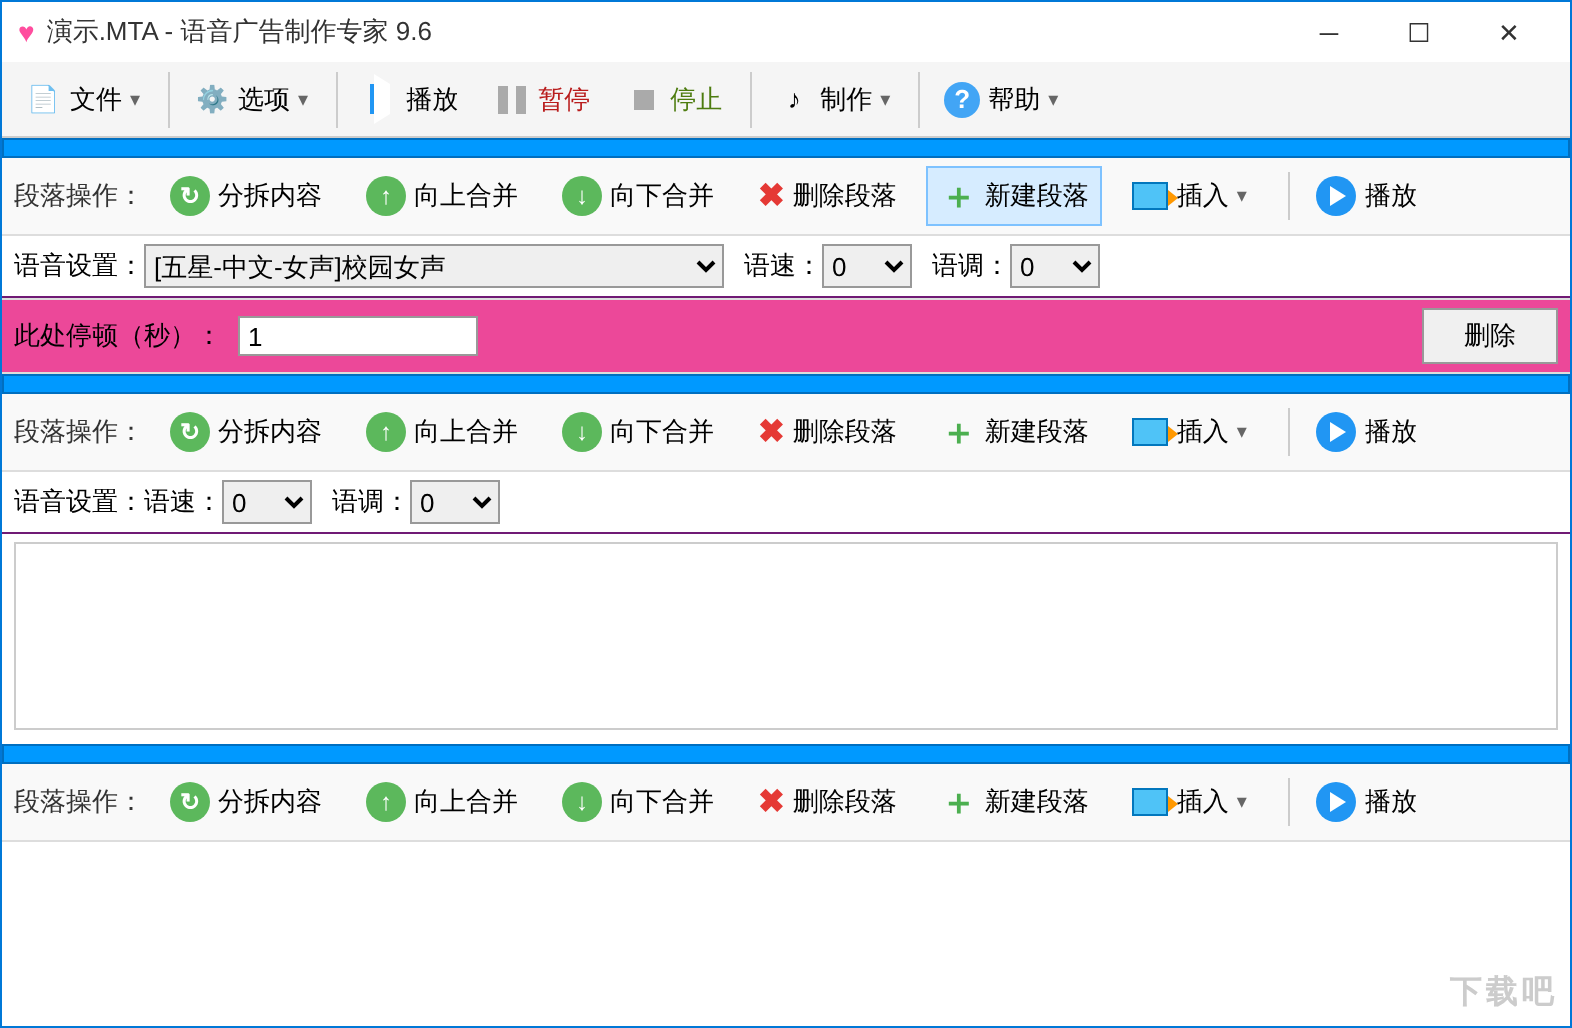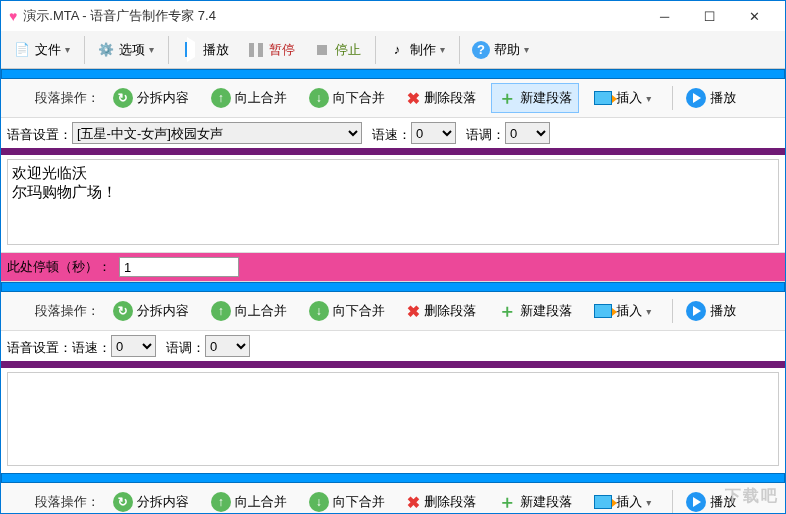--- a/index.html
+++ b/index.html
@@ -9,32 +9,32 @@
 .titlebar .title { flex: 1; color: #333; }
 .winbtns { display: flex; }
 .winbtn { width: 45px; height: 30px; display: flex; align-items: center; justify-content: center; color: #333; }
 .toolbar { height: 38px; background: #f5f5f5; border-bottom: 1px solid #ccc; display: flex; align-items: center; padding: 0 4px; }
 .tbtn { display: flex; align-items: center; padding: 4px 8px; margin-right: 2px; cursor: pointer; }
 .tbtn .icon { margin-right: 4px; width: 18px; height: 18px; display: flex; align-items: center; justify-content: center; }
 .dropdown-arrow { margin-left: 4px; color: #666; font-size: 10px; }
 .sep { width: 1px; height: 28px; background: #ccc; margin: 0 4px; }
 .bluebar { height: 10px; background: #0099ff; border: 1px solid #006fc0; }
 .content { overflow-y: auto; height: calc(100% - 68px); }
-.segment-toolbar { display: flex; align-items: center; padding: 4px 6px; background: #f9f9f9; border-bottom: 1px solid #ddd; justify-content: center; }
+.segment-toolbar { display: flex; align-items: center; padding: 4px 6px; background: #f9f9f9; border-bottom: 1px solid #ddd; }
 .seg-label { margin-right: 6px; color: #333; }
 .seg-btn { display: flex; align-items: center; padding: 2px 6px; margin-right: 8px; cursor: pointer; border: 1px solid transparent; }
 .seg-btn.highlight { background: #d6ecff; border: 1px solid #7ec2ff; }
 .seg-btn .circ { width: 20px; height: 20px; border-radius: 50%; display: flex; align-items: center; justify-content: center; margin-right: 4px; font-weight: bold; font-size: 12px; color: #fff; }
 .circ.green { background: #5cb85c; }
 .plus-icon { color: #4caf50; font-size: 18px; font-weight: bold; margin-right: 4px; }
 .x-icon { color: #e53935; font-size: 16px; font-weight: bold; margin-right: 4px; }
 .circ.blue { background: #2196f3; }
 .table-icon { width: 18px; height: 14px; background: linear-gradient(#4fc3f7,#4fc3f7); border: 1px solid #0277bd; margin-right: 4px; position: relative; }
 .table-icon::before { content: ""; position: absolute; right: -6px; top: 3px; border-left: 5px solid #ff9800; border-top: 4px solid transparent; border-bottom: 4px solid transparent; }
-.voice-row { display: flex; align-items: flex-end; padding: 4px 6px; border-bottom: 7px solid #701a75; }
+.voice-row { display: flex; align-items: center; padding: 4px 6px; border-bottom: 1px solid #701a75; }
 .voice-row select { height: 22px; margin-right: 10px; border: 1px solid #999; font-size: 13px; }
 .voice-row .wide { width: 290px; }
 .voice-row .narrow { width: 45px; }
 .textarea-zone { padding: 4px 6px; }
 .textarea-zone textarea { width: 100%; height: 86px; border: 1px solid #ccc; padding: 4px; font-size: 15px; resize: none; font-family: "SimSun", serif; }
 .textarea-zone textarea.short { height: 94px; }
 .pause-row { background: #ec4899; border-top: 1px solid #ddd; border-bottom: 1px solid #ddd; padding: 4px 6px; display: flex; align-items: center; }
 .pause-row input { width: 120px; height: 20px; border: 1px solid #999; padding: 0 4px; margin-left: 8px; }
 .pause-row .spacer { flex: 1; }
 .del-btn { padding: 4px 20px; border: 1px solid #999; background: #f0f0f0; cursor: pointer; }
@@ -45,21 +45,21 @@
 .smiley { width: 18px; height: 18px; border-radius: 50%; background: #ffd54f; position: relative; }
 .smiley::before { content: "🙂"; position: absolute; top: -3px; left: -1px; font-size: 15px; }
 .help-circ { width: 18px; height: 18px; border-radius: 50%; background: #42a5f5; color: #fff; display: flex; align-items: center; justify-content: center; font-weight: bold; }
 .watermark { position: absolute; right: 6px; bottom: 6px; color: #ccc; font-size: 16px; font-weight: bold; letter-spacing: 2px; pointer-events: none; }
 </style>
 </head>
 <body>
 
 <div class="titlebar">
   <span class="heart">♥</span>
-  <span class="title">演示.MTA - 语音广告制作专家 7.4</span>
+  <span class="title">演示.MTA - 语音广告制作专家 9.6</span>
   <div class="winbtns">
     <div class="winbtn">─</div>
     <div class="winbtn">☐</div>
     <div class="winbtn">✕</div>
   </div>
 </div>
 
 <div class="toolbar">
   <div class="tbtn">
     <span class="icon">📄</span>
@@ -149,29 +149,26 @@
       </div>
   </div>
   <div class="voice-row">
     <span>语音设置：</span>
     <select class="wide"><option>[五星-中文-女声]校园女声</option></select>
     <span>语速：</span>
     <select class="narrow"><option>0</option></select>
     <span>语调：</span>
     <select class="narrow"><option>0</option></select>
   </div>
-  <div class="textarea-zone">
-    <textarea style="">欢迎光临沃
-尔玛购物广场！</textarea>
-  </div>
 
   <div class="pause-row">
     <span>此处停顿（秒）：</span>
     <input type="text" value="1" style="">
     <span class="spacer"></span>
+    <button class="del-btn">删除</button>
   </div>
 
   <div class="bluebar"></div>
 
   <div class="segment-toolbar">
     <span class="seg-label">段落操作：</span>
     <div class="seg-btn">
         <span class="circ green">↻</span>
         <span>分拆内容</span>
       </div>

